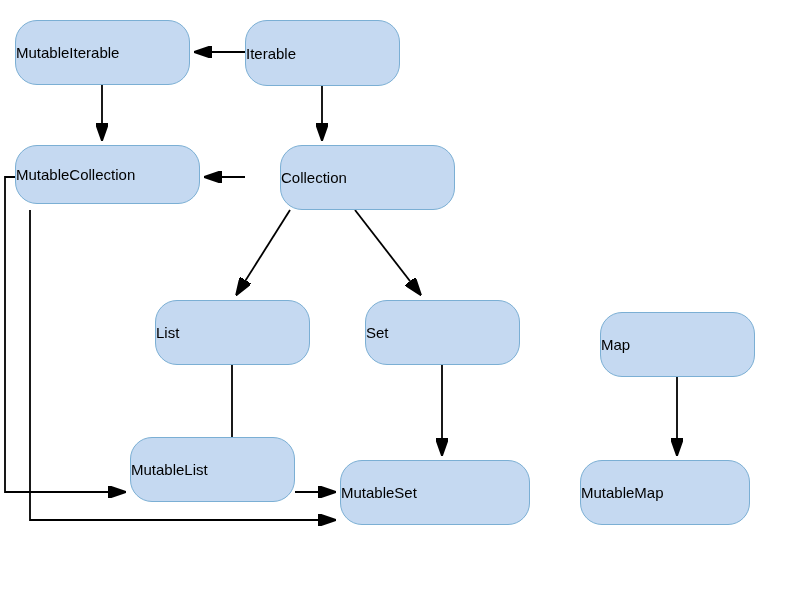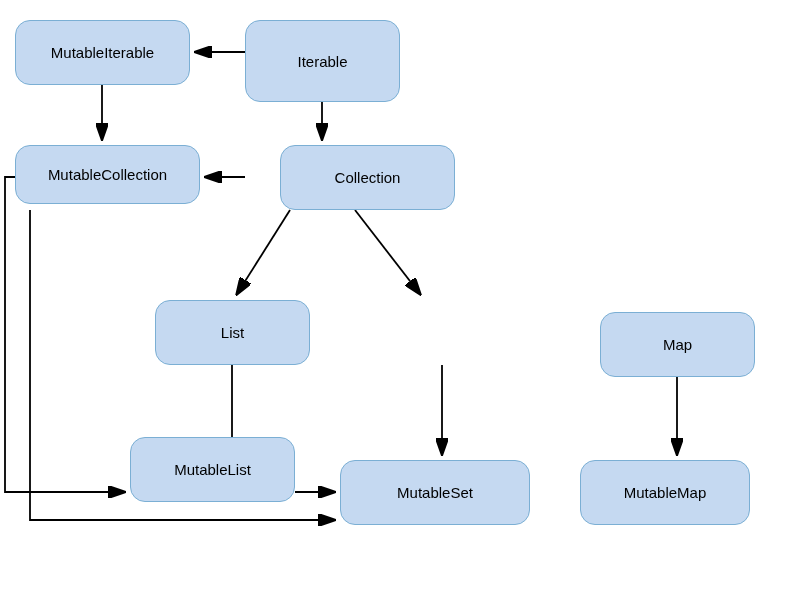--- a/index.html
+++ b/index.html
@@ -13,24 +13,24 @@
     }
     .diagram-container {
       position: relative;
       width: 800px;
       height: 611px;
     }
     .node {
       position: absolute;
       background: #c5d9f1;
       border: 1.5px solid #7bafd4;
-      border-radius: 15px;
+      border-radius: 22px;
       display: flex;
       align-items: center;
-      justify-content: center;
+      justify-content: flex-start;
       font-size: 15px;
       font-weight: 400;
       color: #000;
       text-align: center;
     }
     svg.arrows {
       position: absolute;
       top: 0;
       left: 0;
       width: 800px;
@@ -84,36 +84,39 @@
     <line x1="295" y1="492" x2="334" y2="492" marker-end="url(#arrowhead)"></line>
 
     <polyline points="30,210 30,520 334,520" marker-end="url(#arrowhead)"></polyline>
 
   </svg>
 
   <div class="node" style="left:15px;top:20px;width:175px;height:65px;">
     <span>MutableIterable</span>
   </div>
 
-  <div class="node" style="left:245px;top:20px;width:155px;height:82px;">
+  <div class="node" style="left:245px;top:20px;width:155px;height:66px;">
     <span>Iterable</span>
   </div>
 
   <div class="node" style="left:15px;top:145px;width:185px;height:59px;">
     <span>MutableCollection</span>
   </div>
 
   <div class="node" style="left:245px;top:145px;width:175px;height:65px;margin-left:35px;">
     <span>Collection</span>
   </div>
 
   <div class="node" style="left:155px;top:300px;width:155px;height:65px;">
     <span>List</span>
   </div>
 
+  <div class="node" style="left:365px;top:300px;width:155px;height:65px;">
+    <span>Set</span>
+  </div>
 
   <div class="node" style="left:600px;top:300px;width:155px;height:65px;margin-top:12px;">
     <span>Map</span>
   </div>
 
   <div class="node" style="left:130px;top:437px;width:165px;height:65px;">
     <span>MutableList</span>
   </div>
 
   <div class="node" style="left:340px;top:460px;width:190px;height:65px;">

